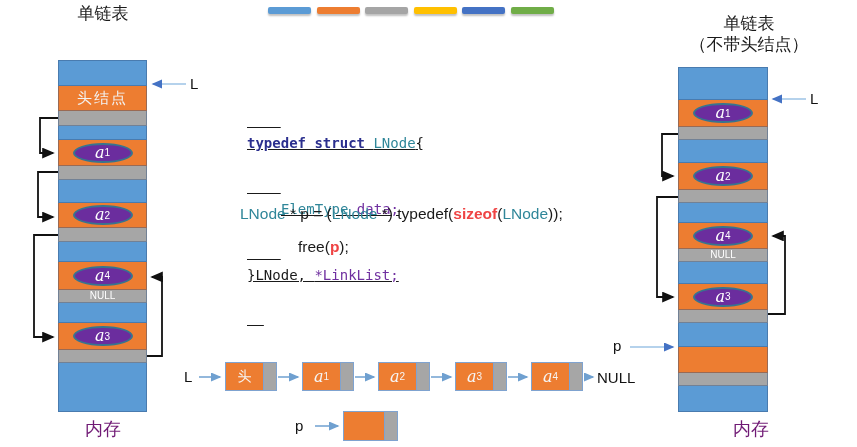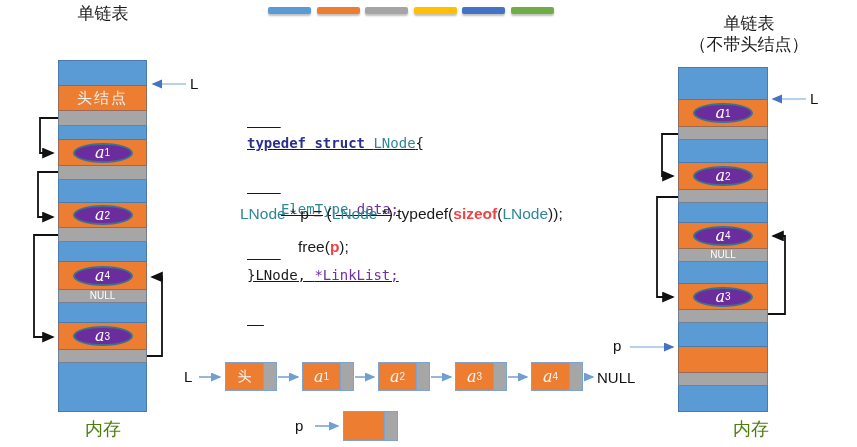--- a/index.html
+++ b/index.html
@@ -4,21 +4,21 @@
 <style>
   html,body{margin:0;padding:0;background:#fff;}
   *{box-sizing:border-box;}
   .canvas{position:relative;width:857px;height:447px;background:#fff;overflow:hidden;
           font-family:"Liberation Sans",sans-serif;}
 
   
   .title{position:absolute;text-align:center;font-family:"DejaVu Serif",serif;
          font-size:17px;color:#1a1a1a;line-height:21px;}
   .mem-label{position:absolute;text-align:center;font-family:"DejaVu Serif",serif;
-         font-size:18px;color:#4d7c0f;}
+         font-size:18px;color:#701a75;}
 
   
   .legend{position:absolute;left:268px;top:7px;display:flex;gap:5.5px;}
   .bar{width:43px;height:7px;border-radius:2px;box-shadow:0 2px 2px rgba(0,0,0,.25);}
 
   
   .col{position:absolute;display:flex;flex-direction:column;}
   .seg{width:100%;border:1px solid rgba(52,85,128,.45);position:relative;
        display:flex;align-items:center;justify-content:center;}
   .seg + .seg{border-top:none;}

